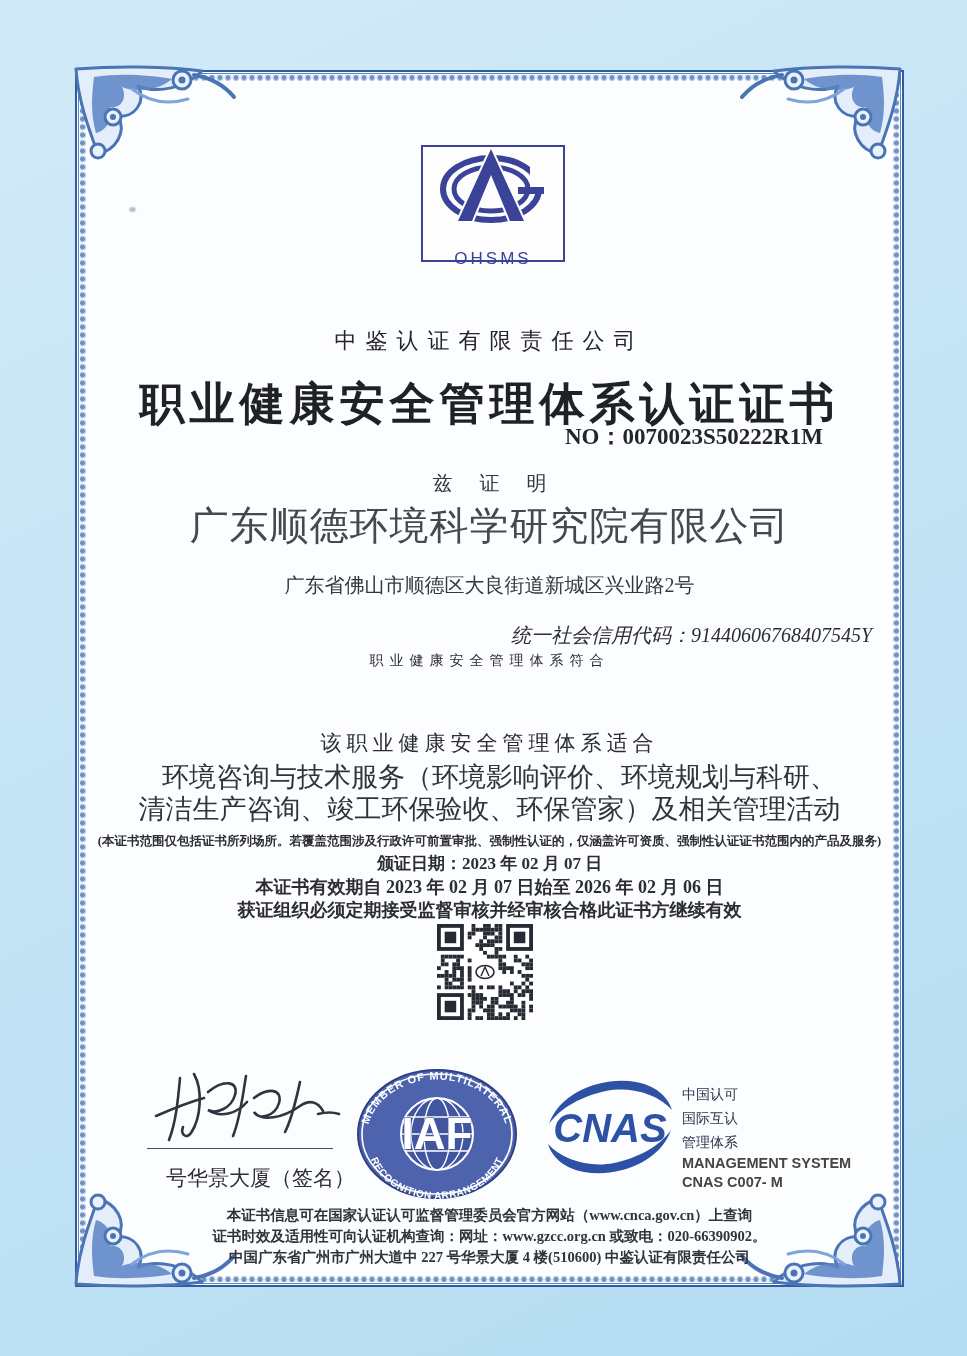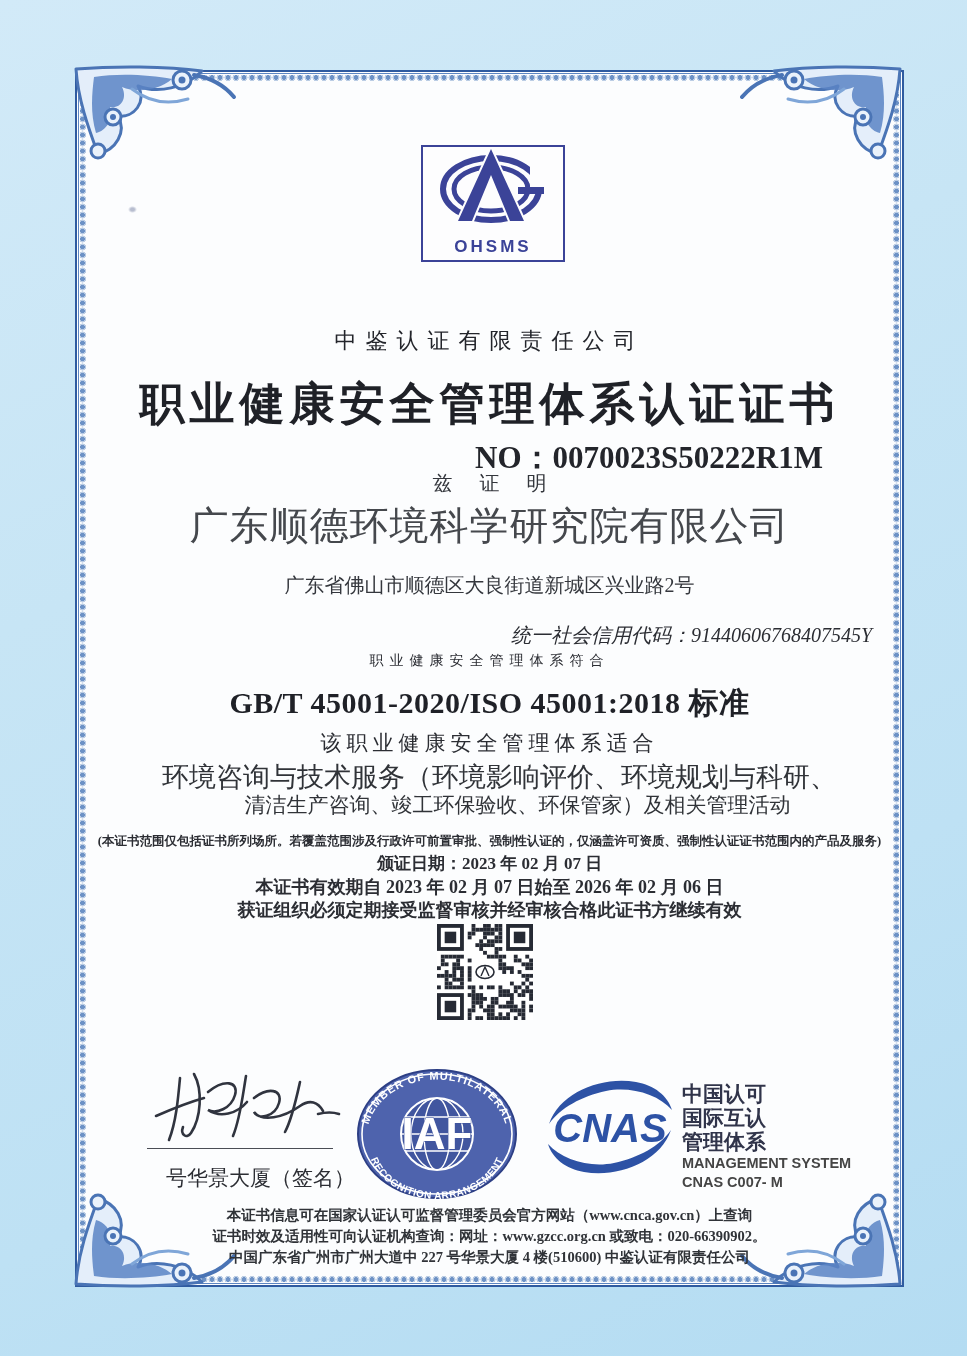--- a/index.html
+++ b/index.html
@@ -30,49 +30,49 @@
     background-size:9px 8px; background-repeat:repeat-y; }
   .corner { position:absolute; width:172px; height:126px; pointer-events:none; z-index:1; }
   .c-tl { left:72px;  top:65px; }
   .c-tr { left:732px; top:65px;  transform:scaleX(-1); }
   .c-bl { left:72px;  top:1162px; transform:scaleY(-1); }
   .c-br { left:732px; top:1162px; transform:scale(-1,-1); }
   
   .c { position:absolute; left:75px; width:829px; text-align:center; color:#2b2d33; z-index:2; }
   .logo-box { position:absolute; left:421px; top:145px; width:144px; height:117px;
     border:2px solid #3b4398; background:#fdfdfe; text-align:center; z-index:2; }
-  .logo-box .ohsms { display:block; margin-top:2px; color:#3b4398; font-size:17px;
-    letter-spacing:3px; font-family:"Liberation Sans",sans-serif; font-weight:bold; }
+  .logo-box .ohsms { display:block; margin-top:14px; color:#3b4398; font-size:17px;
+    letter-spacing:3px; font-family:"Liberation Sans",sans-serif; font-weight:normal; }
   .issuer    { top:326px; font-size:22px; letter-spacing:9px; color:#23252b; }
   .title     { top:374px; font-size:45px; font-weight:bold; letter-spacing:5px; color:#1f2127; }
-  .no-line   { position:absolute; right:144px; top:437px; font-size:31px; font-weight:bold; color:#23252b; z-index:2; }
+  .no-line   { position:absolute; right:144px; top:421px; font-size:23px; font-weight:bold; color:#23252b; z-index:2; }
   .certify   { top:470px; font-size:20px; letter-spacing:27px; text-indent:27px; color:#33363c; }
   .company   { top:499px; font-size:39px; letter-spacing:1px; color:#45484d; }
   .address   { top:572px; font-size:20px; color:#34373d; }
   .credit    { position:absolute; right:95px; top:622px; font-size:20px; color:#2b2d33; z-index:2;font-style:italic; }
   .conform   { top:652px; font-size:14px; letter-spacing:6px; }
   .standard  { top:683px; font-size:30px; font-weight:bold; letter-spacing:.5px; color:#1f2127; }
   .scope-intro { top:729px; font-size:21px; letter-spacing:5px;text-align:center; }
   .scope1    { top:759px; font-size:27px; color:#303338;padding-left:20px; }
-  .scope2    { top:791px; font-size:21px; color:#303338;margin-left:28px; }
+  .scope2    { top:791px; font-size:27px; color:#303338; }
   .note      { top:833px; font-size:12.5px; font-weight:bold; color:#2b2d33; }
   .issue     { top:852px; font-size:17px; font-weight:600; }
   .validity  { top:875px; font-size:18px; font-weight:600; }
   .supervise { top:898px; font-size:18px; font-weight:600; }
   .qr { position:absolute; left:437px; top:924px; width:96px; height:96px; z-index:2; }
   .sig-wrap  { position:absolute; left:150px; top:1062px; width:195px; height:88px; z-index:2; }
   .sig-line  { position:absolute; left:147px; top:1148px; width:186px; height:0; border-top:1.5px solid #4a4d55; z-index:2; }
   .sig-cap   { position:absolute; left:166px; top:1164px; font-size:21px; color:#2b2d33; z-index:2; }
   .iaf { position:absolute; left:356px; top:1068px; width:162px; height:132px; z-index:2; }
   .iaf text { font-family:"Liberation Sans",sans-serif; }
   .cnas-logo { position:absolute; left:544px; top:1078px; width:132px; height:102px; z-index:2; }
   .cnas-logo text { font-family:"Liberation Sans",sans-serif; }
   .cnas-text { position:absolute; left:682px; top:1082px; width:190px; text-align:left;
     font-family:"Liberation Sans",sans-serif; z-index:2; }
-  .cnas-text .zh { font-size:21px; font-weight:bold; color:#30344a; line-height:24px; }
+  .cnas-text .zh { font-size:14px; font-weight:normal; color:#30344a; line-height:24px; }
   .cnas-text .en { font-size:14.5px; font-weight:bold; color:#454545; line-height:19px; }
   .footer { top:1205px; font-size:14.5px; line-height:21px; color:#303338; font-weight:600; }
   .speck { position:absolute; left:128px; top:206px; width:9px; height:7px; z-index:2;
     background:radial-gradient(ellipse at center,#8a93b0 0 30%,transparent 70%); opacity:.6; }
 </style>
 </head>
 <body>
 
 <div class="page">
 
@@ -125,21 +125,20 @@
   </div>
 
   <div class="c issuer">中鉴认证有限责任公司</div>
   <div class="c title">职业健康安全管理体系认证证书</div>
   <div class="no-line">NO：0070023S50222R1M</div>
   <div class="c certify">兹证明</div>
   <div class="c company">广东顺德环境科学研究院有限公司</div>
   <div class="c address">广东省佛山市顺德区大良街道新城区兴业路2号</div>
   <div class="credit">统一社会信用代码：91440606768407545Y</div>
   <div class="c conform">职业健康安全管理体系符合</div>
-  <div class="c standard">GB/T 45001-2020/ISO 45001:2018  标准</div>
   <div class="c scope-intro">该职业健康安全管理体系适合</div>
   <div class="c scope1">环境咨询与技术服务（环境影响评价、环境规划与科研、</div>
   <div class="c scope2">清洁生产咨询、竣工环保验收、环保管家）及相关管理活动</div>
   <div class="c note">(本证书范围仅包括证书所列场所。若覆盖范围涉及行政许可前置审批、强制性认证的，仅涵盖许可资质、强制性认证证书范围内的产品及服务)</div>
   <div class="c issue">颁证日期：2023 年 02 月 07 日</div>
   <div class="c validity">本证书有效期自 2023 年 02 月 07 日始至 2026 年 02 月 06 日</div>
   <div class="c supervise">获证组织必须定期接受监督审核并经审核合格此证书方继续有效</div>
 
   <svg class="qr" id="qr" viewBox="0 0 96 96">
       <rect x="0" y="0" width="96" height="96" fill="#ffffff"></rect>

